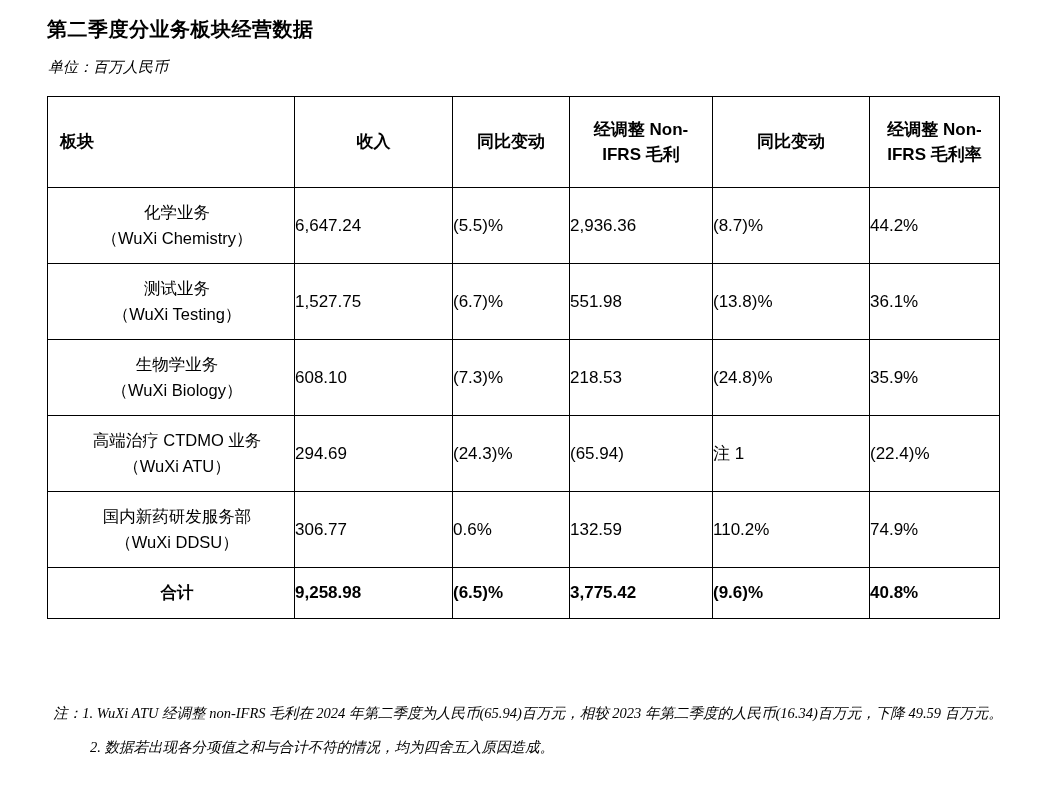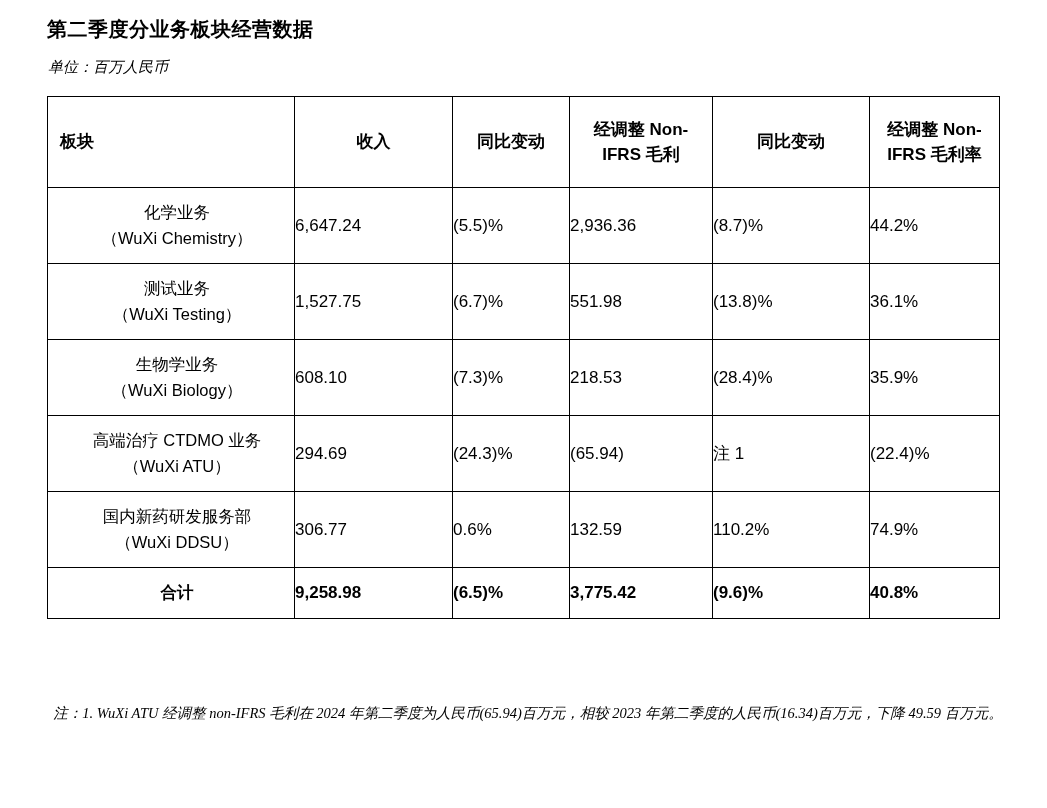--- a/index.html
+++ b/index.html
@@ -174,21 +174,21 @@
         <td class="num">36.1%</td>
       </tr>
       <tr>
         <td class="seg">
           <span class="cn">生物学业务</span>
           <span class="en">（WuXi Biology）</span>
         </td>
         <td class="num">608.10</td>
         <td class="num">(7.3)%</td>
         <td class="num">218.53</td>
-        <td class="num">(28.4)%</td>
+        <td class="num">(24.8)%</td>
         <td class="num">35.9%</td>
       </tr>
       <tr>
         <td class="seg">
           <span class="cn">高端治疗 CTDMO 业务</span>
           <span class="en">（WuXi ATU）</span>
         </td>
         <td class="num">294.69</td>
         <td class="num">(24.3)%</td>
         <td class="num">(65.94)</td>
@@ -212,15 +212,16 @@
         <td class="num">(6.5)%</td>
         <td class="num">3,775.42</td>
         <td class="num">(9.6)%</td>
         <td class="num">40.8%</td>
       </tr>
     </tbody>
   </table>
 
   <div class="notes">
     <div class="note1">注：1. WuXi ATU 经调整 non-IFRS 毛利在 2024 年第二季度为人民币(65.94)百万元，相较 2023 年第二季度的人民币(16.34)百万元，下降 49.59 百万元。</div>
+    <div class="note2">2. 数据若出现各分项值之和与合计不符的情况，均为四舍五入原因造成。</div>
   </div>
 
 </div>
 
 </body></html>

